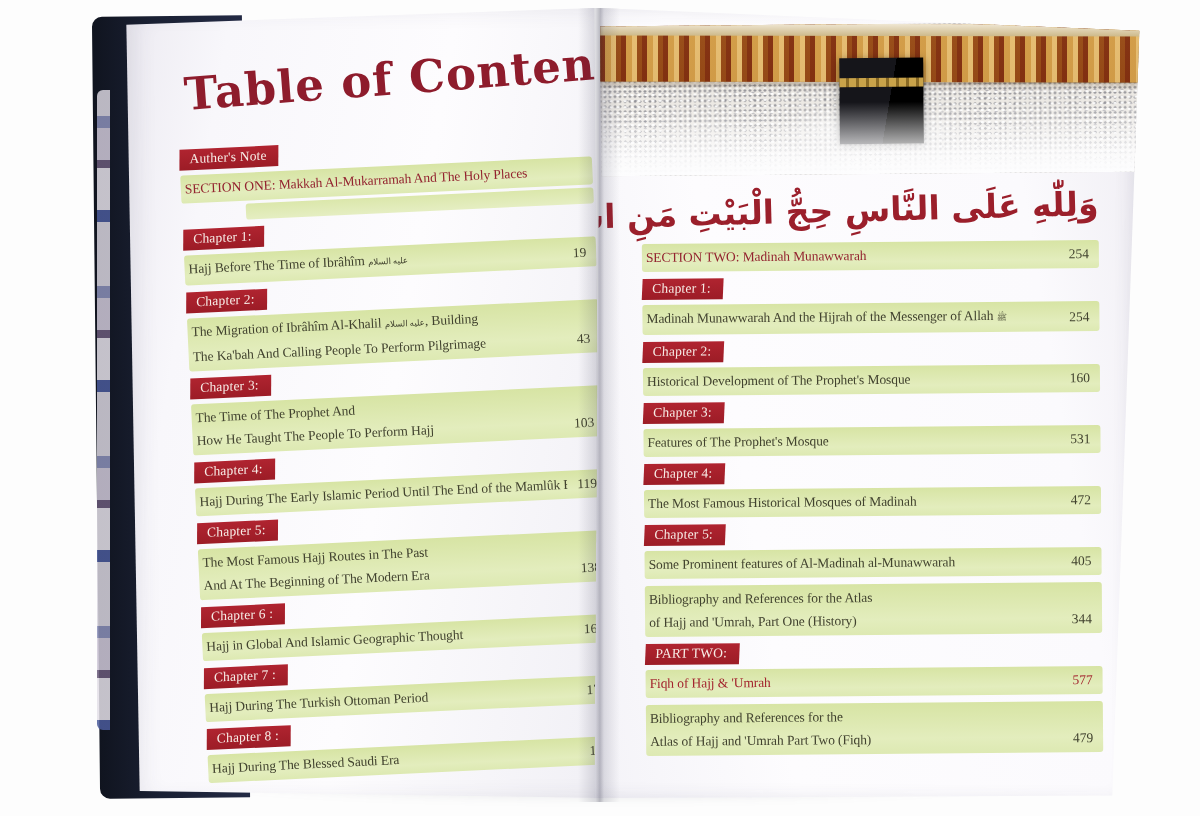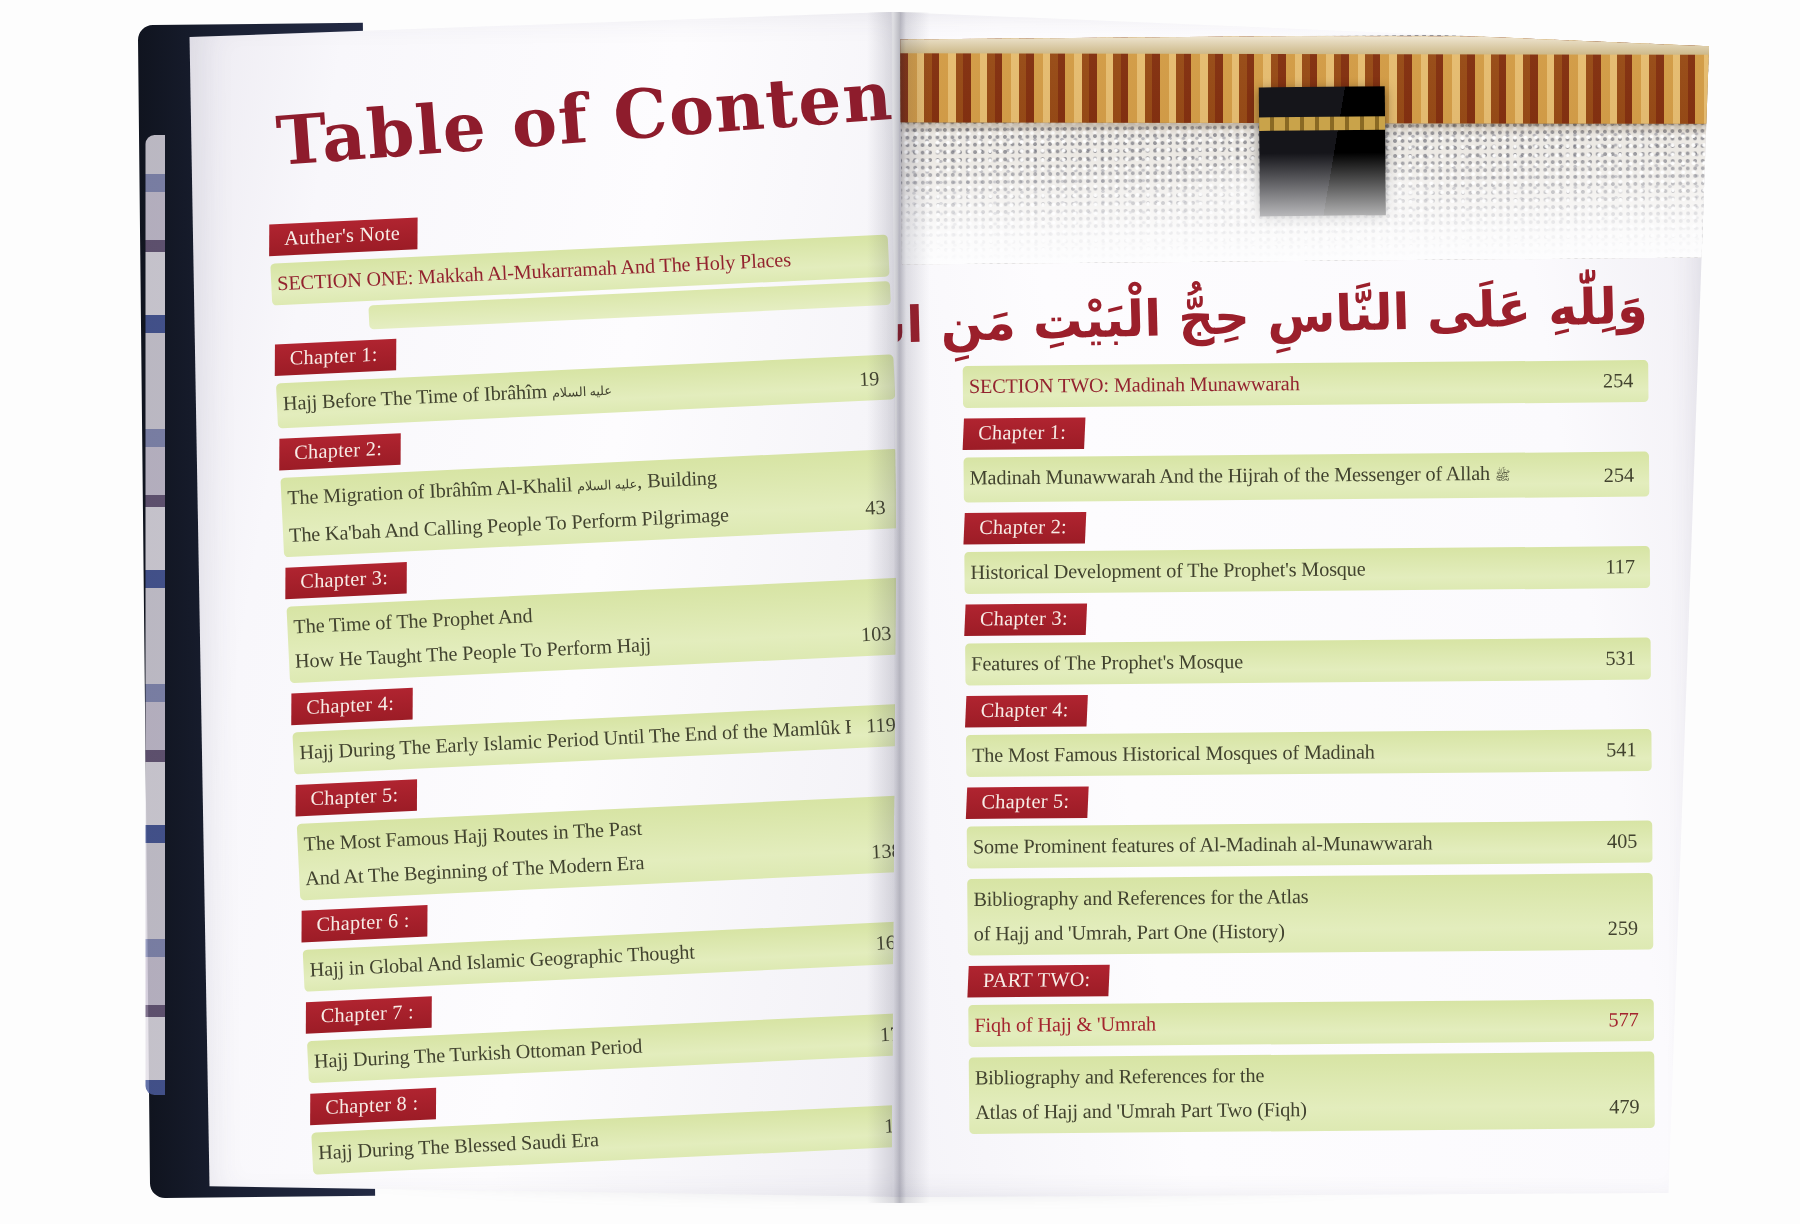--- a/index.html
+++ b/index.html
@@ -233,57 +233,57 @@
               </div>
               <div class="hl-page">254</div>
             </div>
           </div>
           <div class="entry">
             <div><span class="badge">Chapter 2:</span></div>
             <div class="hl-bar">
               <div class="lines">
                 <div class="hl-line">Historical Development of The Prophet's Mosque</div>
               </div>
-              <div class="hl-page">117</div>
+              <div class="hl-page">160</div>
             </div>
           </div>
           <div class="entry">
             <div><span class="badge">Chapter 3:</span></div>
             <div class="hl-bar">
               <div class="lines">
                 <div class="hl-line">Features of The Prophet's Mosque</div>
               </div>
               <div class="hl-page">531</div>
             </div>
           </div>
           <div class="entry">
             <div><span class="badge">Chapter 4:</span></div>
             <div class="hl-bar">
               <div class="lines">
                 <div class="hl-line">The Most  Famous Historical Mosques of Madinah</div>
               </div>
-              <div class="hl-page">541</div>
+              <div class="hl-page">472</div>
             </div>
           </div>
           <div class="entry">
             <div><span class="badge">Chapter 5:</span></div>
             <div class="hl-bar">
               <div class="lines">
                 <div class="hl-line">Some Prominent features of Al-Madinah al-Munawwarah</div>
               </div>
               <div class="hl-page">405</div>
             </div>
           </div>
           <div class="entry">
             <div class="hl-bar">
               <div class="lines">
                 <div class="hl-line">Bibliography and References for the Atlas</div>
                 <div class="hl-line">of Hajj and 'Umrah, Part One (History)</div>
               </div>
-              <div class="hl-page">259</div>
+              <div class="hl-page">344</div>
             </div>
           </div>
           <div class="entry">
             <div><span class="badge">PART TWO:</span></div>
             <div class="hl-bar accent-red">
               <div class="lines">
                 <div class="hl-line">Fiqh of Hajj &amp; 'Umrah</div>
               </div>
               <div class="hl-page">577</div>
             </div>

